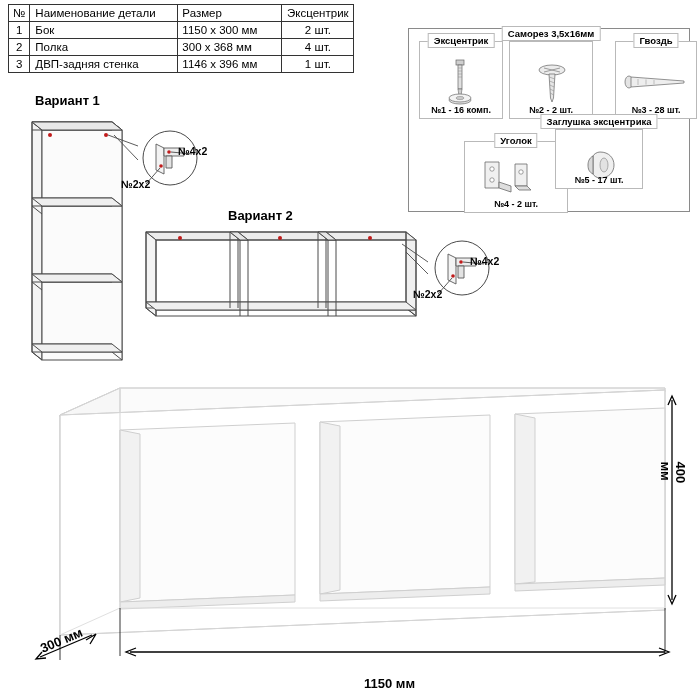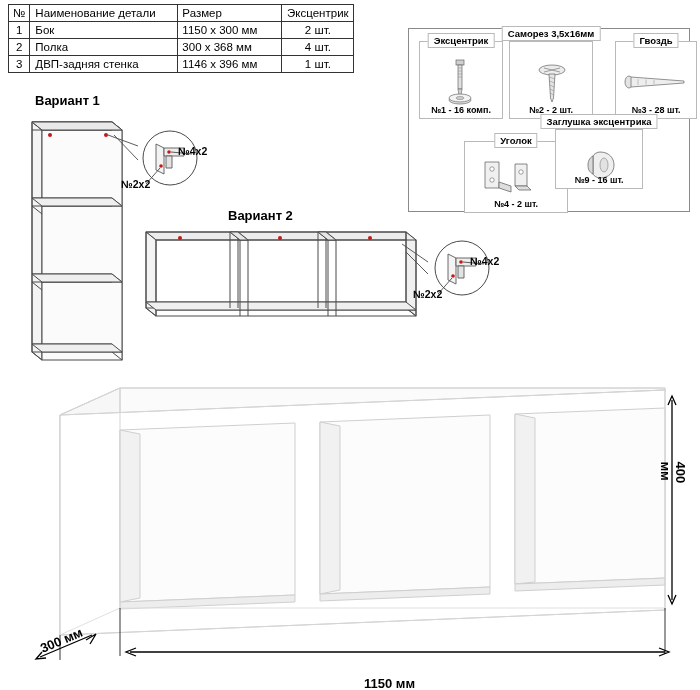--- a/index.html
+++ b/index.html
@@ -186,21 +186,21 @@
 
   <div class="hw-cell" style="left:146px; top:100px; width:88px; height:60px;">
     <div class="hw-title two-line">Заглушка эксцентрика</div>
     <div class="hw-art">
       <svg width="88" height="40" viewBox="0 0 88 40">
         <path d="M44 8 C53 8 58 14 58 21 C58 28 53 34 44 34 C41 34 38 32 37 30 L37 12 C38 10 41 8 44 8 Z" fill="#efefef" stroke="#6a6a6a" stroke-width="0.8"></path>
         <path d="M37 12 C33 14 32 18 32 21 C32 25 33 28 37 30 Z" fill="#d9d9d9" stroke="#6a6a6a" stroke-width="0.8"></path>
         <ellipse cx="48" cy="21" rx="4" ry="7" fill="#e2e2e2" stroke="#7d7d7d" stroke-width="0.6"></ellipse>
       </svg>
     </div>
-    <div class="hw-label">№9 - 16 шт.</div>
+    <div class="hw-label">№5 - 17 шт.</div>
   </div>
 </div>
 
 <div class="abs var-label" style="left:35px; top:93px;">Вариант 1</div>
 
 <div class="abs" style="left:18px; top:108px; width:230px; height:260px;">
   <svg width="230" height="260" viewBox="0 0 230 260">
     <g stroke="#4a4a4a" stroke-width="1" fill="#ffffff">
 
       <path d="M14 14 L14 244 L24 252 L24 22 Z" fill="#f4f4f4"></path>

